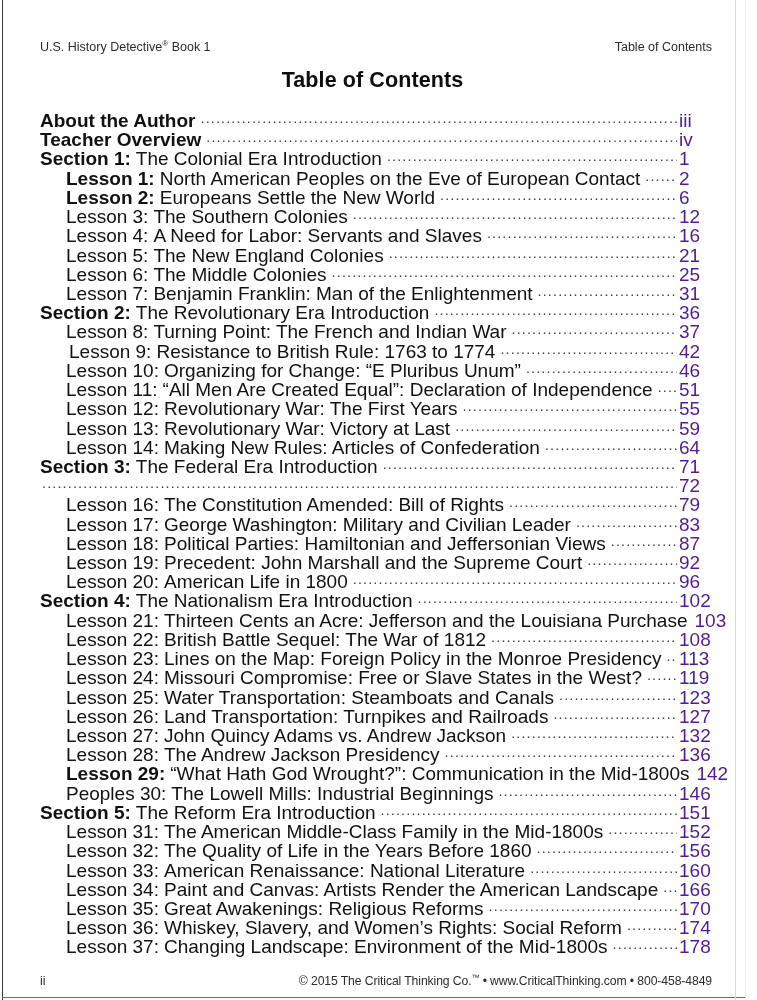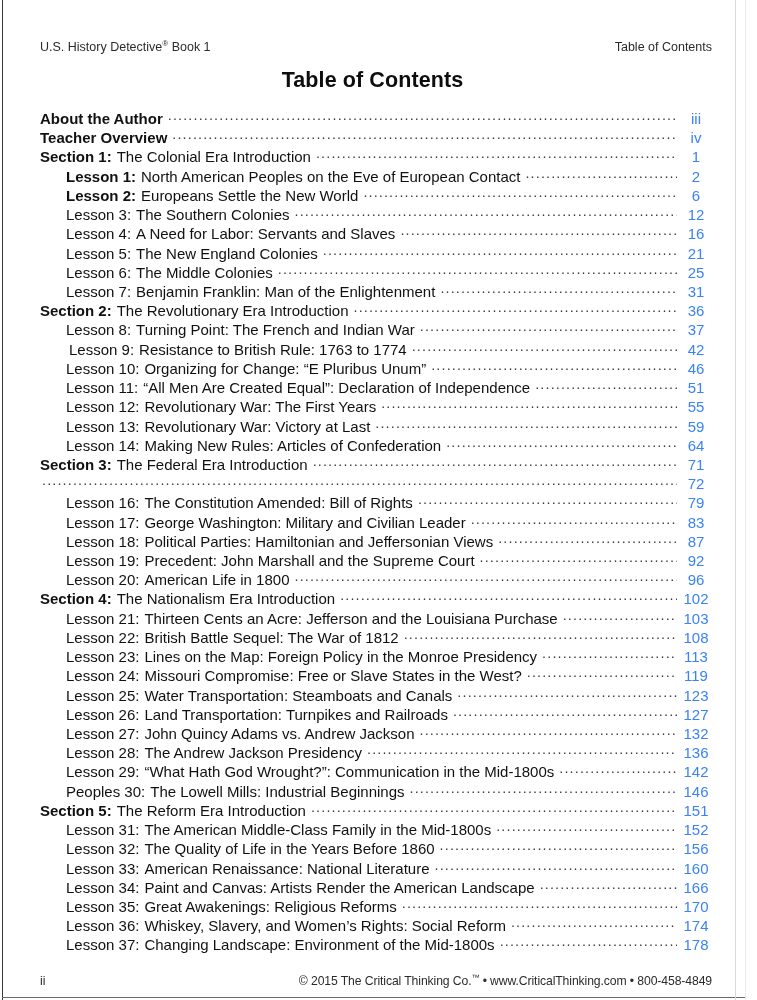--- a/index.html
+++ b/index.html
@@ -93,21 +93,21 @@
     position: absolute;
     top: 94px;
     left: 40px;
     width: 673px;
   }
 
   .toc-row {
     display: flex;
     align-items: baseline;
     height: 19.23px;
-    font-size: 15px;
+    font-size: 19px;
     color: #111111;
     white-space: nowrap;
   }
 
   .toc-label {
     flex: 0 0 auto;
     padding-right: 3px;
   }
   .toc-label .lead {
     font-weight: bold;
@@ -131,22 +131,22 @@
     bottom: 1px;
     font-size: 14.4px;
     letter-spacing: 1.15px;
     color: #3c3c3c;
     white-space: nowrap;
   }
 
   .toc-page {
     flex: 0 0 auto;
     width: 34px;
-    text-align: center;
-    color: #3b82f6;
+    text-align: left;
+    color: #4c1d95;
   }
 
   
   .lvl-front .toc-label,
   .lvl-section .toc-label { padding-left: 0px; }
   .lvl-front .toc-label   { font-weight: bold; }
 
   .lvl-lesson .toc-label  { padding-left: 26px; }
 
   
@@ -354,21 +354,21 @@
           <div class="toc-label"><span class="lead" style="font-weight: normal;">Lesson 27:</span><span class="lead-sp"></span><span class="text">John Quincy Adams vs. Andrew Jackson</span></div>
           <div class="toc-dots"></div>
           <div class="toc-page">132</div>
         </div>
         <div class="toc-row lvl-lesson">
           <div class="toc-label"><span class="lead" style="font-weight: normal;">Lesson 28:</span><span class="lead-sp"></span><span class="text">The Andrew Jackson Presidency</span></div>
           <div class="toc-dots"></div>
           <div class="toc-page">136</div>
         </div>
         <div class="toc-row lvl-lesson">
-          <div class="toc-label"><span class="lead" style="font-weight: normal;">Lesson 29:</span><span class="lead-sp"></span><span class="text">“What Hath God Wrought?”:  Communication in the Mid-1800s</span></div>
+          <div class="toc-label"><span class="lead" style="font-weight: bold;">Lesson 29:</span><span class="lead-sp"></span><span class="text">“What Hath God Wrought?”:  Communication in the Mid-1800s</span></div>
           <div class="toc-dots"></div>
           <div class="toc-page">142</div>
         </div>
         <div class="toc-row lvl-lesson">
           <div class="toc-label"><span class="lead" style="font-weight: normal;">Peoples 30:</span><span class="lead-sp"></span><span class="text">The Lowell Mills:  Industrial Beginnings</span></div>
           <div class="toc-dots"></div>
           <div class="toc-page">146</div>
         </div>
         <div class="toc-row lvl-section">
           <div class="toc-label"><span class="lead">Section 5:</span><span class="lead-sp"></span><span class="text">The Reform Era Introduction</span></div>

